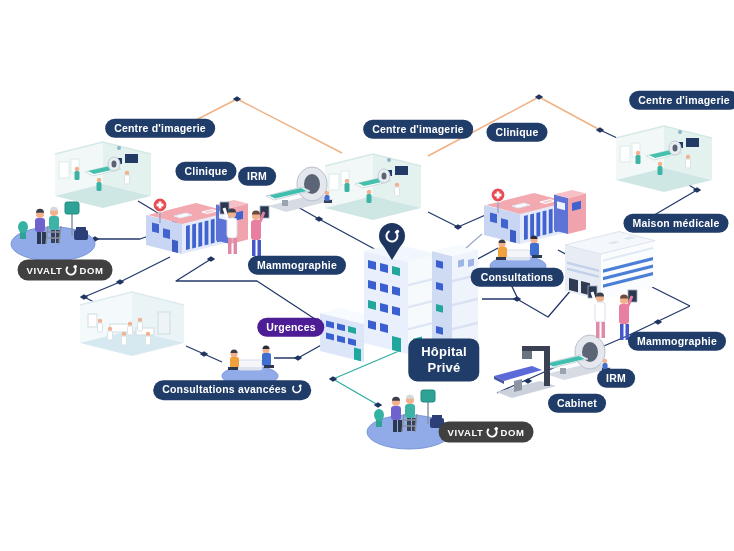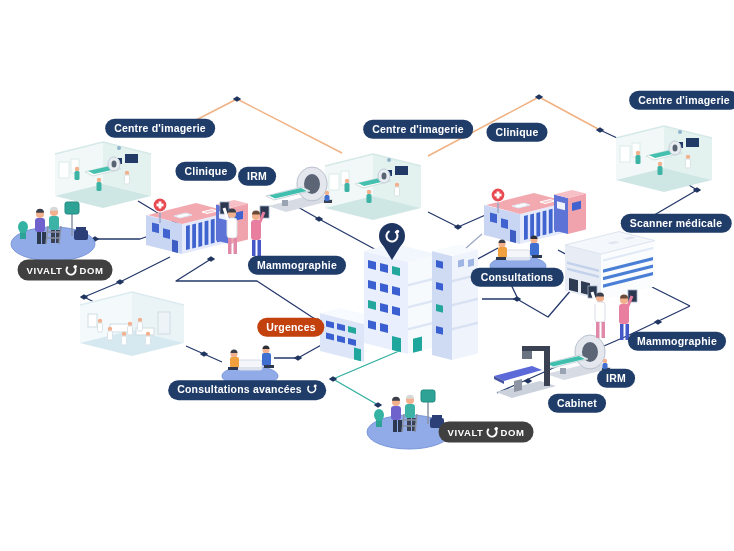--- a/index.html
+++ b/index.html
@@ -4,21 +4,21 @@
 <style>
   html,body{margin:0;padding:0;background:#fff;}
   #stage{position:relative;width:734px;height:551px;background:#fff;overflow:hidden;
          font-family:"Liberation Sans",sans-serif;}
   #net{position:absolute;left:0;top:0;}
   .pill{position:absolute;transform:translate(-50%,-50%);background:#203c69;color:#fff;
         font-size:10.5px;font-weight:600;letter-spacing:.2px;padding:3px 9px;border-radius:10px;
         white-space:nowrap;text-align:center;z-index:5;line-height:1.2;}
   .pill.two{border-radius:9px;padding:3px 10px;}
   .pill.two span{display:block;}
-  .pill.red{background:#c2410c;}
+  .pill.red{background:#4c1d95;}
   .pill.big{font-size:13px;font-weight:700;padding:6px 13px;border-radius:9px;}
   .pill .ic{display:inline-block;vertical-align:-1px;margin-left:4px;}
   .logo{position:absolute;transform:translate(-50%,-50%);background:#404040;color:#fff;
         display:flex;align-items:center;gap:1px;padding:4px 9px;border-radius:13px;
         font-size:9.5px;font-weight:700;letter-spacing:.6px;z-index:5;}
   .logo svg{margin:0 1px;}
 </style>
 </head>
 <body>
 
@@ -346,36 +346,40 @@
 
 <div class="pill" style="left:160px;top:128px">Centre d'imagerie</div>
 <div class="pill" style="left:418px;top:129px">Centre d'imagerie</div>
 <div class="pill" style="left:684px;top:100px">Centre d'imagerie</div>
 <div class="pill" style="left:206px;top:171px">Clinique</div>
 <div class="pill" style="left:517px;top:132px">Clinique</div>
 <div class="pill" style="left:257px;top:176px">IRM</div>
 <div class="pill" style="left:616px;top:378px">IRM</div>
 <div class="pill" style="left:297px;top:265px">Mammographie</div>
 <div class="pill" style="left:677px;top:341px">Mammographie</div>
-<div class="pill" style="left:676px;top:223px">Scanner médicale</div>
+<div class="pill" style="left:676px;top:223px">Maison médicale</div>
 <div class="pill" style="left:577px;top:403px">Cabinet</div>
 <div class="pill red" style="left:291px;top:327px">Urgences</div>
 
-<div class="pill" style="left:247px;top:390px">
+<div class="pill" style="left:232px;top:390px">
   <span>Consultations avancées</span><span class="ic"><svg width="11" height="11" viewBox="0 0 12 12">
           <circle cx="6" cy="6" r="4.2" fill="none" stroke="#fff" stroke-width="1.7" stroke-dasharray="20 6.4" transform="rotate(-55 6 6)"></circle>
           <circle cx="10" cy="2.8" r="1.4" fill="#fff"></circle>
         </svg></span>
 </div>
 
 <div class="pill two" style="left:517px;top:277px">
   <span>Consultations</span>
 </div>
 
 
+<div class="pill two big" style="left:444px;top:360px">
+  <span>Hôpital</span>
+  <span>Privé</span>
+</div>
 
 <div class="logo" style="left:65px;top:270px">
   <span>VIVALT</span>
   <svg width="13" height="13" viewBox="0 0 12 12">
         <circle cx="6" cy="6" r="4.2" fill="none" stroke="#fff" stroke-width="1.8" stroke-dasharray="20 6.4" transform="rotate(-55 6 6)"></circle>
         <circle cx="10" cy="2.8" r="1.5" fill="#fff"></circle>
       </svg>
   <span>DOM</span>
 </div>
 

